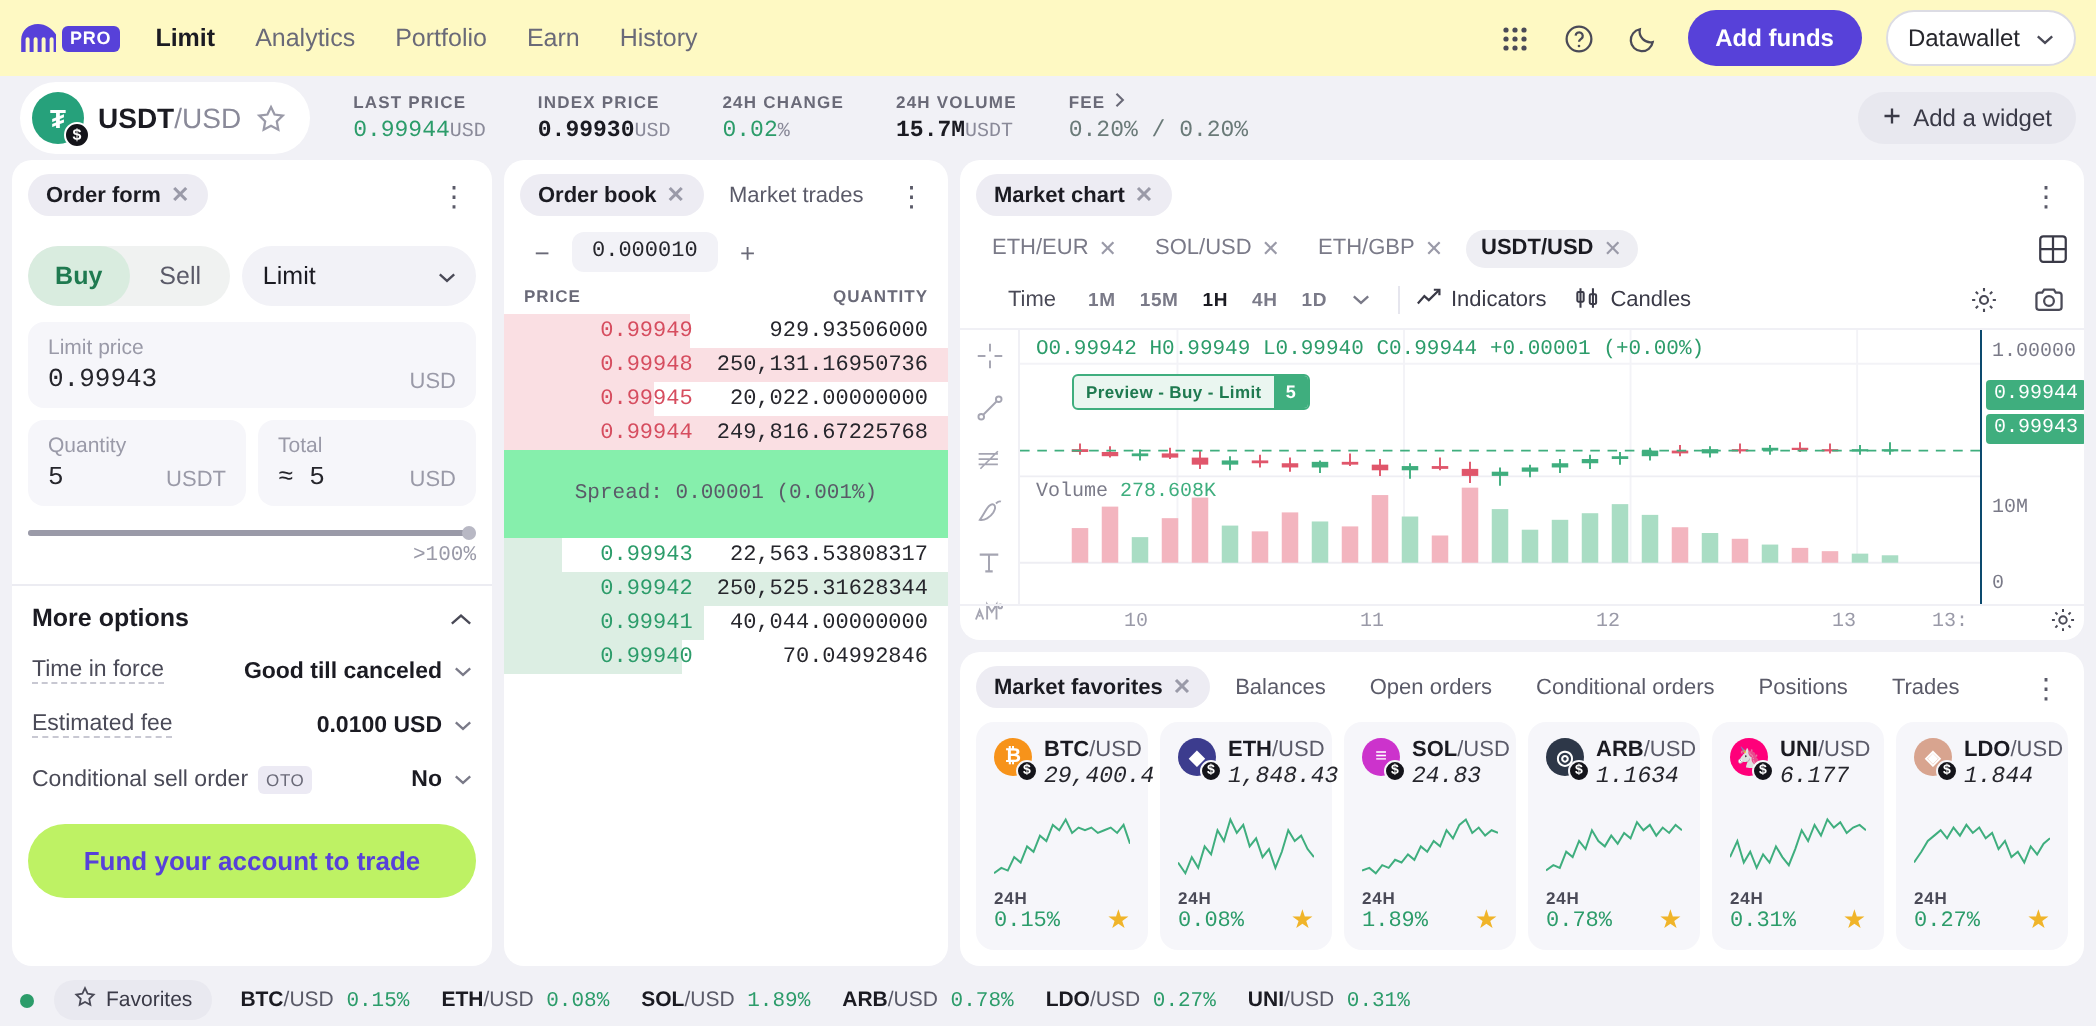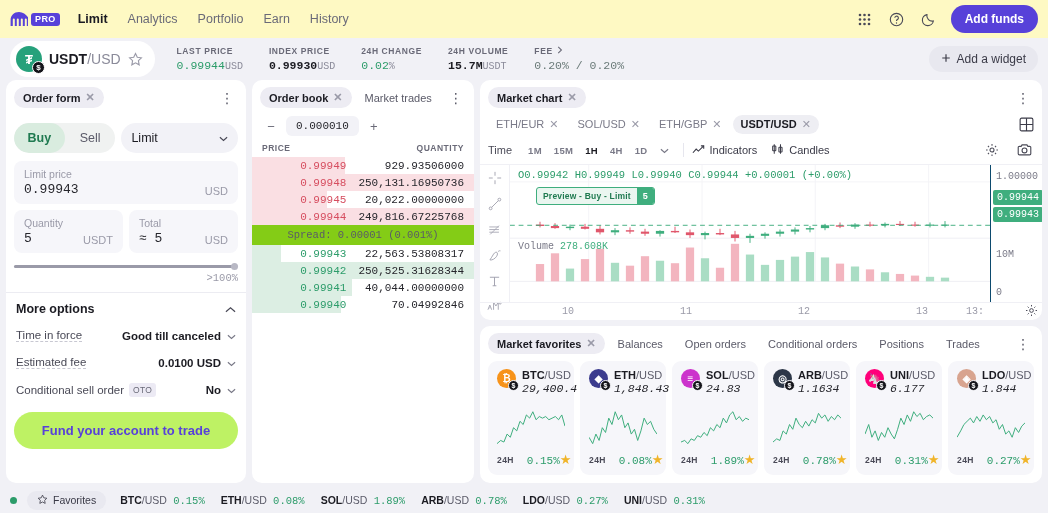--- a/index.html
+++ b/index.html
@@ -108,31 +108,31 @@
   .ob-head .c2 { flex: 1.25; text-align: right; }
   .ob-rows { flex: 1; display: flex; flex-direction: column; min-height: 0; }
   .ob-row { display: flex; padding: 2.5px 10px; font-size: 11px; font-family: "Liberation Mono", monospace; position: relative; cursor: pointer; }
   .ob-row .bar { position: absolute; left: 0; top: 0; bottom: 0; }
   .ob-row .p { flex: 1; text-align: right; position: relative; padding-right: 8px; }
   .ob-row .q { flex: 1.3; text-align: right; position: relative; color: #26262c; }
   .ob-row.ask .p { color: #d64d5f; }
   .ob-row.ask .bar { background: #fadfe3; }
   .ob-row.bid .p { color: #2c9c6a; }
   .ob-row.bid .bar { background: #dceee3; }
-  .spread { text-align: center; font-size: 10.5px; color: #5a5a68; padding: 4px 0; background: #84cc16;
+  .spread { text-align: center; font-size: 10.5px; color: #5a5a68; padding: 16px 0; background: #86efac;
             font-family: "Liberation Mono", monospace; }
 
   
   .chart-tabs { display: flex; align-items: center; gap: 3px; padding: 2px 8px 4px 8px; }
   .chart-tabs .ct { font-size: 11px; color: #7a7a88; padding: 3px 8px; border-radius: 13px; cursor: pointer; display: flex; gap: 5px; white-space: nowrap; }
   .chart-tabs .ct.on { background: #eeeef3; color: #1b1b22; }
   .chart-tabs .ct.on b { font-weight: bold; }
   .chart-tabs .ct .x { color: #9a9aa8; }
   .grid-ico { margin-left: auto; color: #3a3a47; cursor: pointer; display: flex; }
-  .chart-toolbar { display: flex; align-items: center; gap: 0; padding: 2px 8px 4px 8px; border-bottom: 1px solid #f0f0f5; }
+  .chart-toolbar { display: flex; align-items: center; gap: 0; padding: 2px 8px 4px 24px; border-bottom: 1px solid #f0f0f5; }
   .tb-lbl { font-size: 11px; color: #4a4a57; margin-right: 10px; }
   .tf { font-size: 9.5px; font-weight: bold; color: #7a7a88; padding: 3px 6px; border-radius: 4px; cursor: pointer; letter-spacing: .3px; }
   .tf.on { color: #1b1b22; }
   .tb-sep { width: 1px; height: 14px; background: #e6e6ee; margin: 0 8px; }
   .tb-item { display: flex; align-items: center; gap: 5px; font-size: 11px; color: #3a3a47; cursor: pointer; margin-right: 14px; }
   .tb-right { margin-left: auto; display: flex; align-items: center; gap: 12px; }
 
   .chart-body { flex: 1; display: flex; min-height: 0; position: relative; }
   .draw-tools { width: 30px; border-right: 1px solid #f0f0f5; display: flex; flex-direction: column;
                 align-items: center; padding-top: 6px; gap: 12px; flex: none; }
@@ -165,21 +165,21 @@
              color: #fff; font-size: 10px; font-weight: bold; }
   .fav-ico .sub { position: absolute; right: -3px; bottom: -3px; width: 11px; height: 11px; border-radius: 50%;
                   background: #14141a; color: #fff; font-size: 7px; display: flex; align-items: center; justify-content: center;
                   border: 1.2px solid #f6f6fa; }
   .fav-pair { font-size: 11px; font-weight: bold; color: #1b1b22; }
   .fav-pair span { font-weight: normal; color: #5a5a68; }
   .fav-price { font-size: 11.5px; font-family: "Liberation Mono", monospace; color: #26262c; margin-top: 1px; font-style: italic; }
   .spark { flex: 1; margin: 4px 0 2px 0; min-height: 0; }
   .spark svg { width: 100%; height: 100%; display: block; }
   .fav-bot { display: flex; align-items: flex-end; }
-  .fav-bot .l { display: flex; flex-direction: row; gap: 13px; }
+  .fav-bot .l { display: flex; flex-direction: column; gap: 1px; }
   .fav-24 { font-size: 8.5px; font-weight: bold; letter-spacing: .4px; color: #4a4a57; }
   .fav-chg { font-size: 11px; font-family: "Liberation Mono", monospace; color: #2c9c6a; }
   .fav-star { margin-left: auto; color: #f0b429; font-size: 13px; }
 
   
   .statusbar { height: 26px; display: flex; align-items: center; padding: 0 10px; gap: 0; font-size: 10.5px; flex: none; }
   .status-dot { width: 7px; height: 7px; border-radius: 50%; background: #2c9c6a; margin-right: 10px; flex: none; }
   .fav-pill { display: flex; align-items: center; gap: 5px; background: #e9e9f0; border-radius: 12px; padding: 3px 10px;
               font-size: 10.5px; color: #3a3a47; cursor: pointer; margin-right: 14px; }
   .sticker { margin-right: 16px; font-family: "Liberation Mono", monospace; white-space: nowrap; cursor: pointer; }
@@ -230,20 +230,28 @@
             <path d="M6.2 6.2a1.9 1.9 0 113.1 1.6c-.6.5-1.3.8-1.3 1.7"></path>
             <circle cx="8" cy="11.7" r=".7" fill="currentColor" stroke="none"></circle>
           </svg>
       </div>
       <div class="icon-btn">
         <svg width="15" height="15" viewBox="0 0 16 16" fill="none" stroke="currentColor" stroke-width="1.2">
             <path d="M13.2 9.6A5.8 5.8 0 016.3 2.8a5.9 5.9 0 106.9 6.8z"></path>
           </svg>
       </div>
       <button class="btn-addfunds">Add funds</button>
+      <button class="btn-wallet">
+        <span>Datawallet</span>
+        <span>
+          <svg width="9" height="6" viewBox="0 0 10 6" fill="none" stroke="#4a4a57" stroke-width="1.3">
+              <path d="M1 1l4 3.6L9 1"></path>
+            </svg>
+        </span>
+      </button>
     </div>
   </div>
 
   <div class="mkthead">
     <div class="pair-chip">
       <span class="coin-ico" style="background:#26a17b">₮
         <span class="sub">$</span>
       </span>
       <span class="pair-name">
         <b>USDT</b><span>/USD</span>

